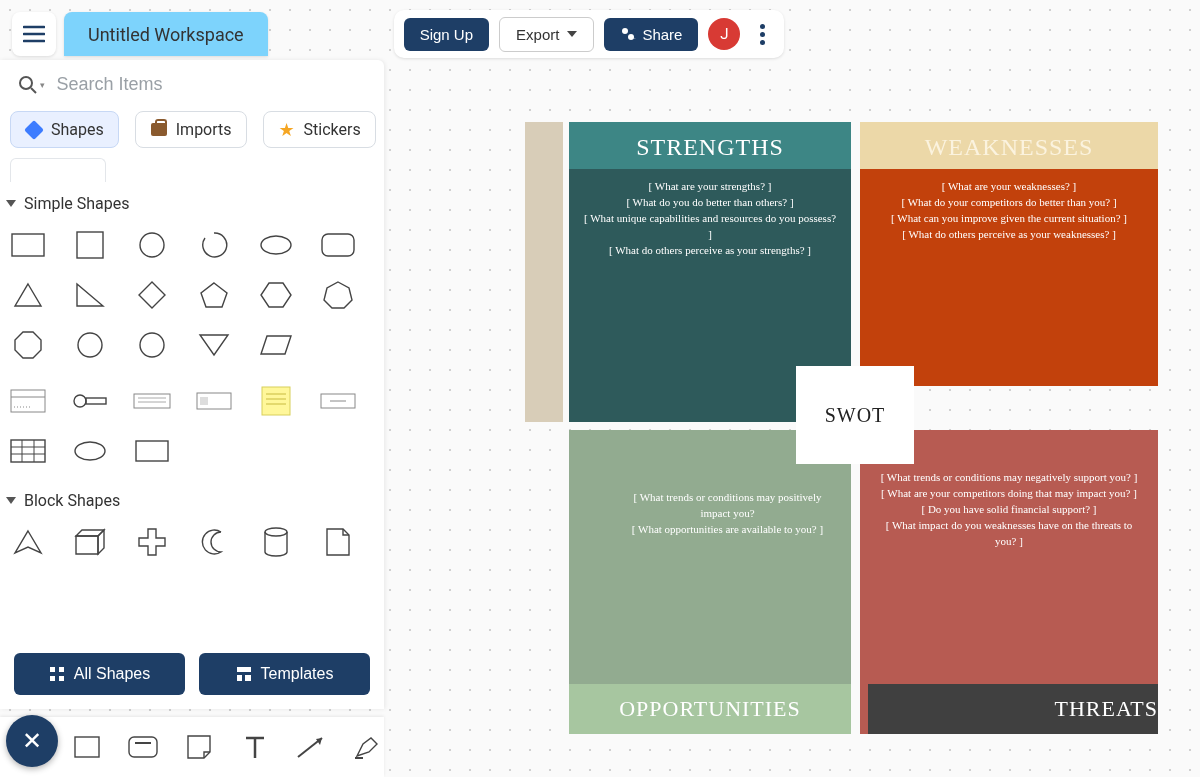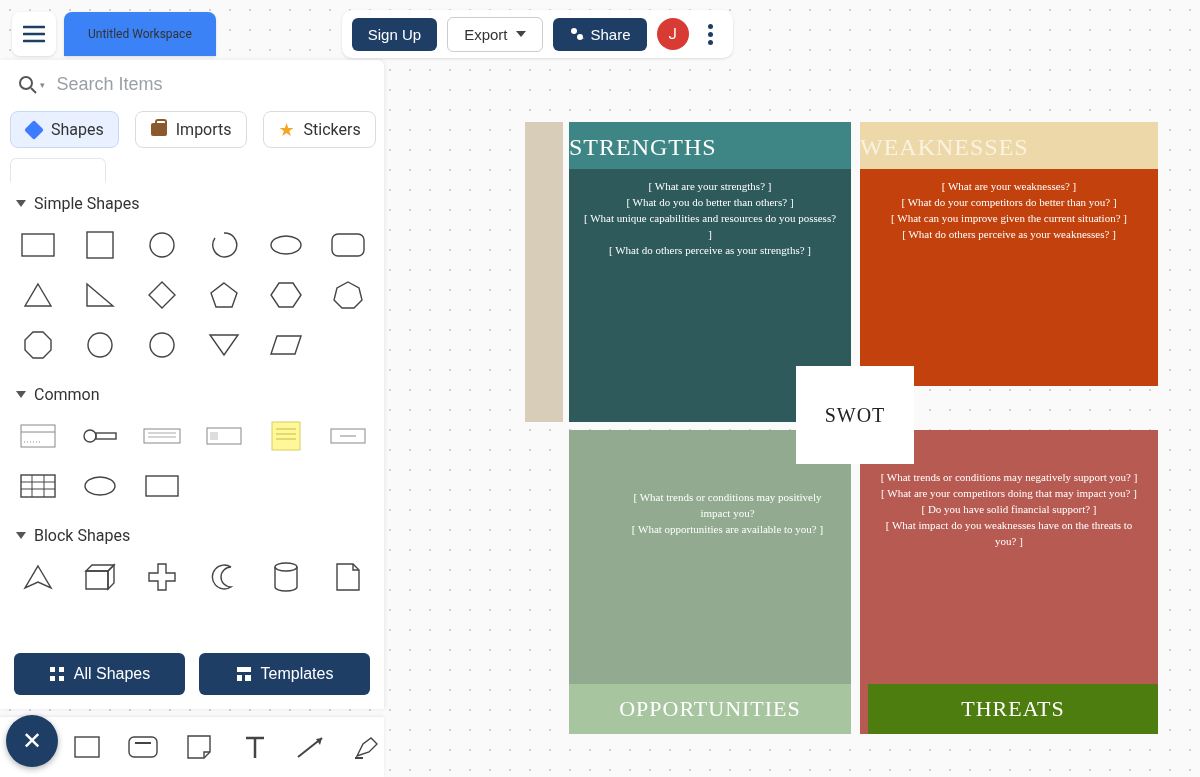--- a/index.html
+++ b/index.html
@@ -20,22 +20,22 @@
     position: absolute; top: 12px; left: 12px; height: 44px;
     display: flex; align-items: center; gap: 8px; z-index: 30;
   }
   .hamburger {
     width: 44px; height: 44px; border-radius: 8px; background: #fff;
     box-shadow: 0 1px 3px rgba(0,0,0,.12);
     display: flex; align-items: center; justify-content: center;
     font-size: 22px; color: #163a63; cursor: pointer;
   }
   .title-pill {
-    background: #3b82f6; border-radius: 8px 8px 0 0; padding: 0 24px;
-    height: 44px; display: flex; align-items: center; font-size: 12px;
+    background: #7dd3fc; border-radius: 8px 8px 0 0; padding: 0 24px;
+    height: 44px; display: flex; align-items: center; font-size: 18px;
     color: #333; box-shadow: 0 1px 3px rgba(0,0,0,.12);
   }
   .action-bar {
     background: #fff; border-radius: 10px; padding: 6px 10px;
     box-shadow: 0 1px 3px rgba(0,0,0,.12);
     display: flex; align-items: center; gap: 10px; height: 48px;
   }
   .btn { border: none; border-radius: 6px; padding: 8px 16px; font-size: 15px; cursor: pointer; display: inline-flex; align-items: center; gap: 6px; }
   .btn-primary { background: #1e3e66; color: #fff; }
   .btn-outline { background: #fff; color: #333; border: 1px solid #ccc; }
@@ -64,21 +64,21 @@
   }
   .panel-tab.active { background:#e9f0ff; border-color:#c7d8f5; }
   .tab-ico { width:18px; height:18px; display:inline-flex; align-items:center; justify-content:center; }
   .diamond { width:14px; height:14px; background:#3c7cff; transform:rotate(45deg); border-radius:2px;}
   .briefcase { width:16px; height:13px; background:#8a5a2e; border-radius:2px; position:relative;}
   .briefcase::before{content:"";position:absolute;top:-4px;left:4px;width:8px;height:4px;border:2px solid #8a5a2e;border-bottom:none;border-radius:3px 3px 0 0;}
   .star { color:#f5a623; font-size:18px; line-height:1;}
 
   .small-tab { margin:10px 0 0 10px; width:96px; height:24px; background:#fff; border:1px solid #e3e6ea; border-bottom:none; border-radius:6px 6px 0 0; }
 
-  .shape-scroll { flex:1; overflow:hidden; padding: 4px 10px 0; }
+  .shape-scroll { flex:1; overflow:hidden; padding: 4px 0 0; }
   .section-head { display:flex; align-items:center; gap:8px; font-size:16px; color:#333; padding:8px 6px; cursor:pointer;}
   .tri { display:inline-block; border-left:5px solid transparent; border-right:5px solid transparent; border-top:7px solid #555;}
   .shape-grid { display:grid; grid-template-columns: repeat(6, 56px); gap:6px 6px; padding: 2px 0 10px; }
   .shape-cell { width:56px; height:44px; display:flex; align-items:center; justify-content:center; cursor:grab; }
   .shape-cell svg { overflow:visible; }
   .sstroke { stroke:#444; stroke-width:1.4; fill:none; }
   .sticky { fill:#fff79a; stroke:#d8cf5a; stroke-width:1;}
   .thinbox { stroke:#888; fill:#fff;}
 
   .panel-actions { display:flex; gap:14px; padding:14px; }
@@ -95,30 +95,30 @@
     border-radius:50%; background:#1e3e66; color:#fff; z-index:40;
     display:flex; align-items:center; justify-content:center; font-size:24px;
     box-shadow:0 2px 6px rgba(0,0,0,.3); cursor:pointer;
   }
   .tool-ico { width:34px; height:34px; display:flex; align-items:center; justify-content:center; cursor:pointer;}
 
   
   .swot-wrap { position:absolute; left:525px; top:122px; width:635px; height:612px; z-index:5;}
   .left-strip { position:absolute; left:0; top:0; width:38px; height:300px; background:#d8cdb8;}
   .quad { position:absolute; color:#fff; }
-  .quad h2 { font-family: Georgia, 'Times New Roman', serif; font-weight:400; letter-spacing:1px; font-size:24px; padding:12px 0 8px;}
+  .quad h2 { font-family: Georgia, 'Times New Roman', serif; font-weight:400; letter-spacing:1px; font-size:24px; text-align:center; padding:12px 0 8px;}
   .qbody { font-family: Georgia, serif; font-size:11px; text-align:center; line-height:1.45; padding: 10px 14px 0;}
   .q-strengths { left:44px; top:0; width:282px; height:300px; background:#2e5a5b;}
   .q-strengths h2 { background:#3d8685; }
   .q-weak { left:335px; top:0; width:298px; height:264px; background:#c2410c;}
   .q-weak h2 { background:#ecd8a8; color:#fbf3df;}
   .q-opp { left:44px; top:308px; width:282px; height:304px; background:#92ab90;padding-left:35px;}
   .q-opp .footer-title { position:absolute; left:0; right:0; bottom:0; background:#a7c6a0; text-align:center; font-family:Georgia,serif; font-size:22px; padding:12px 0; letter-spacing:1px;}
   .q-threat { left:335px; top:308px; width:298px; height:304px; background:#b75b52;}
-  .q-threat .footer-title { position:absolute; left:8px; right:0; bottom:0; background:#4d7c0f; text-align:center; font-family:Georgia,serif; font-size:22px; padding:12px 0; letter-spacing:1px;}
+  .q-threat .footer-title { position:absolute; left:8px; right:0; bottom:0; background:#404040; text-align:right; font-family:Georgia,serif; font-size:22px; padding:12px 0; letter-spacing:1px;}
   .swot-center {
     position:absolute; left:275px; top:248px; width:110px; height:90px;
     background:#fff; display:flex; align-items:center; justify-content:center;
     font-family:Georgia,serif; font-size:20px; letter-spacing:1px; color:#222;
     box-shadow:0 0 0 4px #fff;
   }
   .qbody.low { padding-top: 60px; }
   .qbody.mid { padding-top: 40px; }
 </style>
 </head>
@@ -282,24 +282,20 @@
           </svg>
         </div>
       <div class="shape-cell">
           <svg width="34" height="22">
             <polygon points="8,2 32,2 26,20 2,20" class="sstroke"></polygon>
           </svg>
         </div>
       <div class="shape-cell"></div>
     </div>
 
-    <div class="section-head">
-        <span class="tri"></span>
-        <span>Common</span>
-      </div>
     <div class="shape-grid">
       <div class="shape-cell">
           <svg width="36" height="24">
             <rect x="1" y="1" width="34" height="22" class="thinbox"></rect>
             <line x1="1" y1="8" x2="35" y2="8" stroke="#888"></line>
             <line x1="4" y1="18" x2="20" y2="18" stroke="#888" stroke-dasharray="1 2"></line>
           </svg>
         </div>
       <div class="shape-cell">
           <svg width="36" height="20">

